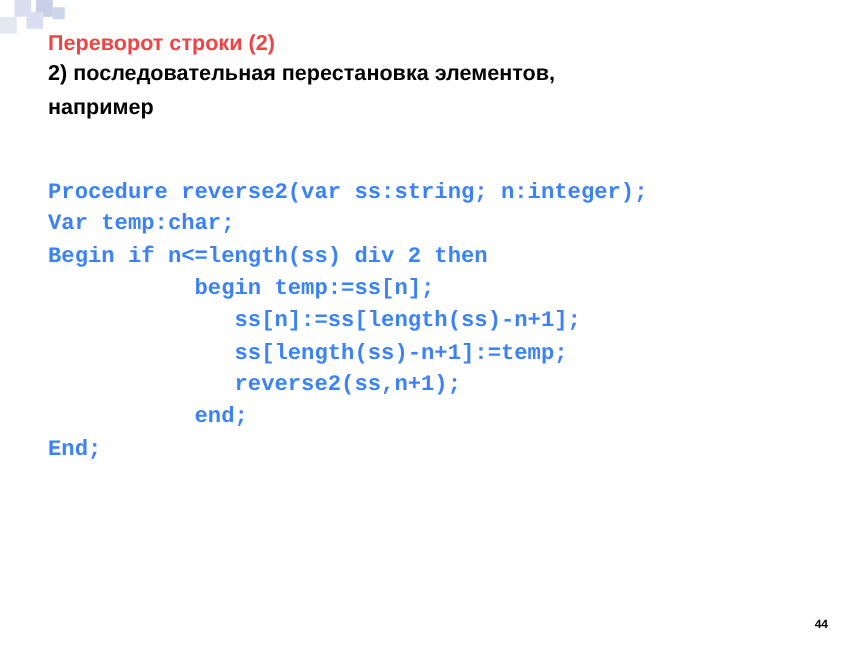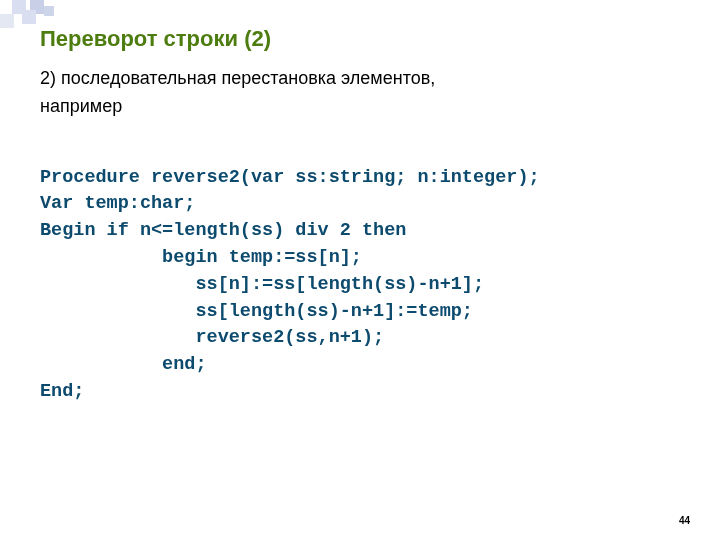--- a/index.html
+++ b/index.html
@@ -24,41 +24,42 @@
     position: absolute;
     background: #d9dff0;
   }
   .slide {
     position: absolute;
     top: 26px;
     left: 40px;
     right: 30px;
   }
   .title {
-    font-size: 22px;
+    font-size: 18px;
     font-weight: bold;
-    margin: 0 0 14px 0;
-    color: #4d7c0f;
+    margin: 0 0 2px 0;
+    color: #ef4444;
   }
   .body-text {
     font-size: 18px;
     line-height: 1.35;
     color: #000;
   }
   .body-text p {
     margin: 0 0 4px 0;
+    font-weight: bold;
   }
   .gap { height: 14px; }
   .code {
     font-family: "Courier New", Courier, monospace;
     font-weight: bold;
     font-size: 18.5px;
     line-height: 1.45;
     white-space: pre;
-    color: #0c4a6e;
+    color: #3b82f6;
   }
   .page-num {
     position: absolute;
     bottom: 14px;
     right: 30px;
     font-size: 10px;
     font-weight: bold;
     color: #000;
   }
 </style>

